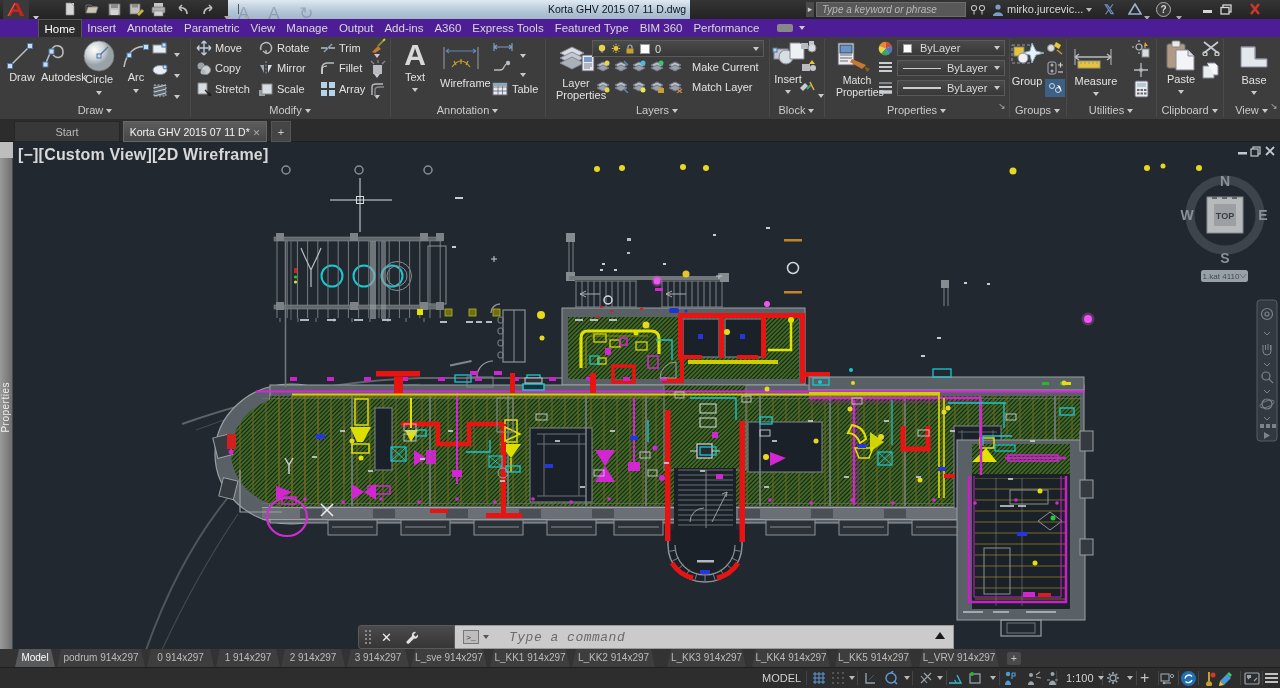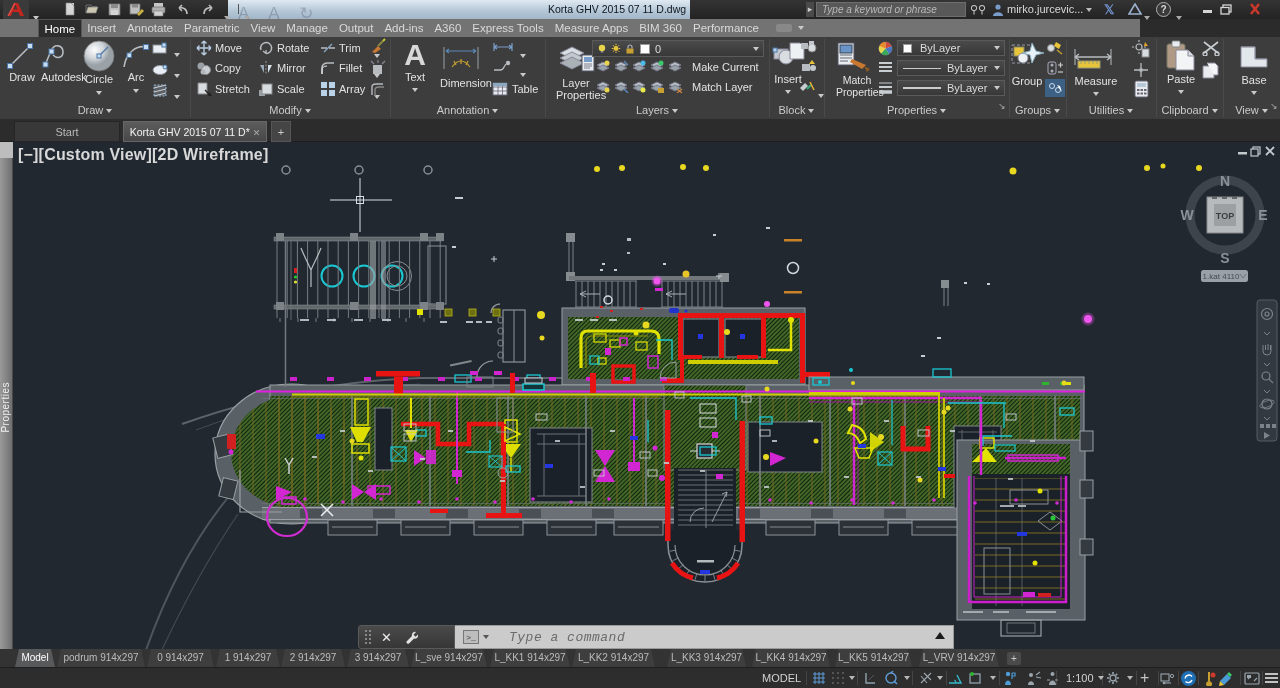--- a/index.html
+++ b/index.html
@@ -5,21 +5,21 @@
 #root{position:relative;width:1280px;height:688px;background:#2b2b2b}
 .abs{position:absolute}
 
 #title{left:0;top:0;width:1280px;height:19px;background:linear-gradient(#343434,#232323)}
 #glass{left:228px;top:0;width:462px;height:19px;background:linear-gradient(#dfe9f2,#b3c6d6 60%,#a2b6c8);}
 .ttext{font-size:11.5px;color:#1c1c1c;line-height:19px;white-space:nowrap}
 .qi{width:21px;height:15px;display:flex;align-items:center;justify-content:center}
 #srch{left:816px;top:2px;width:150px;height:15px;background:#585858;border:1px solid #6e6e6e;color:#b9b9b9;font-style:italic;font-size:10px;line-height:13px;padding-left:5px}
 .winbtn{top:2px;height:14px;color:#d6d6d6;font-size:11px;text-align:center}
 
-#tabrow{left:0;top:19px;width:1140px;height:18px;background:#737373}
+#tabrow{left:0;top:19px;width:1280px;height:18px;background:#4c1d95}
 .rtab{float:left;height:18px;line-height:18px;padding:0 5.5px;color:#d9d9d9;font-size:11.5px}
 .rtab.act{background:#2c2c2c;color:#fff;border-top:1px solid #555;border-left:1px solid #555;border-right:1px solid #555}
 
 #ribbon{left:0;top:37px;width:1280px;height:82px;background:#3d3d3d}
 .panel{position:absolute;top:0;height:82px}
 .plabel{position:absolute;bottom:1px;width:100%;text-align:center;font-size:11px;color:#cbcbcb;height:15px;line-height:15px}
 .psep{position:absolute;top:2px;width:1px;height:78px;background:#2e2e2e;border-right:1px solid #4a4a4a}
 .bigbtn{position:absolute;text-align:center;color:#e2e2e2;font-size:11px}
 .sm{position:absolute;color:#e2e2e2;font-size:11px;line-height:16px;white-space:nowrap}
 .carat{display:inline-block;width:0;height:0;border-left:3px solid transparent;border-right:3px solid transparent;border-top:4px solid #c9c9c9;vertical-align:middle}
@@ -143,21 +143,21 @@
       <div class="rtab act">Home</div>
       <div class="rtab">Insert</div>
       <div class="rtab">Annotate</div>
       <div class="rtab">Parametric</div>
       <div class="rtab">View</div>
       <div class="rtab">Manage</div>
       <div class="rtab">Output</div>
       <div class="rtab">Add-ins</div>
       <div class="rtab">A360</div>
       <div class="rtab">Express Tools</div>
-      <div class="rtab">Measure Apps</div>
+      <div class="rtab">Featured Type</div>
       <div class="rtab">BIM 360</div>
       <div class="rtab">Performance</div>
       <div style="float:left;margin:5px 0 0 12px;width:16px;height:8px;background:#888;border-radius:2px"></div>
       <div style="float:left;margin:7px 0 0 6px" class="carat"></div>
     </div>
     <div id="ribbon" class="abs">
 <div class="psep" style="left:190px"></div>
 <div class="psep" style="left:390px"></div>
 <div class="psep" style="left:545px"></div>
 <div class="psep" style="left:769px"></div>
@@ -352,21 +352,21 @@
         <div>Text</div>
         <div style="margin-top:0px"><span class="carat"></span></div>
       </div>
 <div class="bigbtn" style="left:440px;top:6px;width:46px">
         <svg width="42" height="30" viewBox="0 0 42 30">
           <path d="M4 4 L4 26 M38 4 L38 26" stroke="#9aa0a6" stroke-width="1"></path>
           <path d="M6 8 L36 8 M6 8 l3 -2 M6 8 l3 2 M36 8 l-3 -2 M36 8 l-3 2" stroke="#5a88b8" stroke-width="1.2" fill="none"></path>
           <path d="M12 24 Q21 12 30 24" stroke="#c8a030" stroke-width="1.2" fill="none"></path>
           <path d="M16 22 l-2 -4 M21 21 l0 -5 M26 22 l2 -4" stroke="#c8a030" stroke-width="1.2"></path>
         </svg>
-        <div style="margin-top:4px">Dimension</div>
+        <div style="margin-top:4px">Wireframe</div>
       </div>
 <div class="abs" style="left:492px;top:5px">
         <svg width="22" height="10" viewBox="0 0 22 10">
           <path d="M2 5 L20 5 M2 5 l3 -2 M2 5 l3 2 M20 5 l-3 -2 M20 5 l-3 2 M2 1 L2 9 M20 1 L20 9" stroke="#7a9cc8" stroke-width="1.2" fill="none"></path>
         </svg>
       </div>
       <div class="abs" style="left:520px;top:9px"><span class="carat"></span></div>
 <div class="abs" style="left:492px;top:23px">
         <svg width="22" height="12" viewBox="0 0 22 12">
           <path d="M2 10 L8 10 Q11 10 12 7 L14 4" stroke="#b8bcc0" stroke-width="1.3" fill="none"></path>

